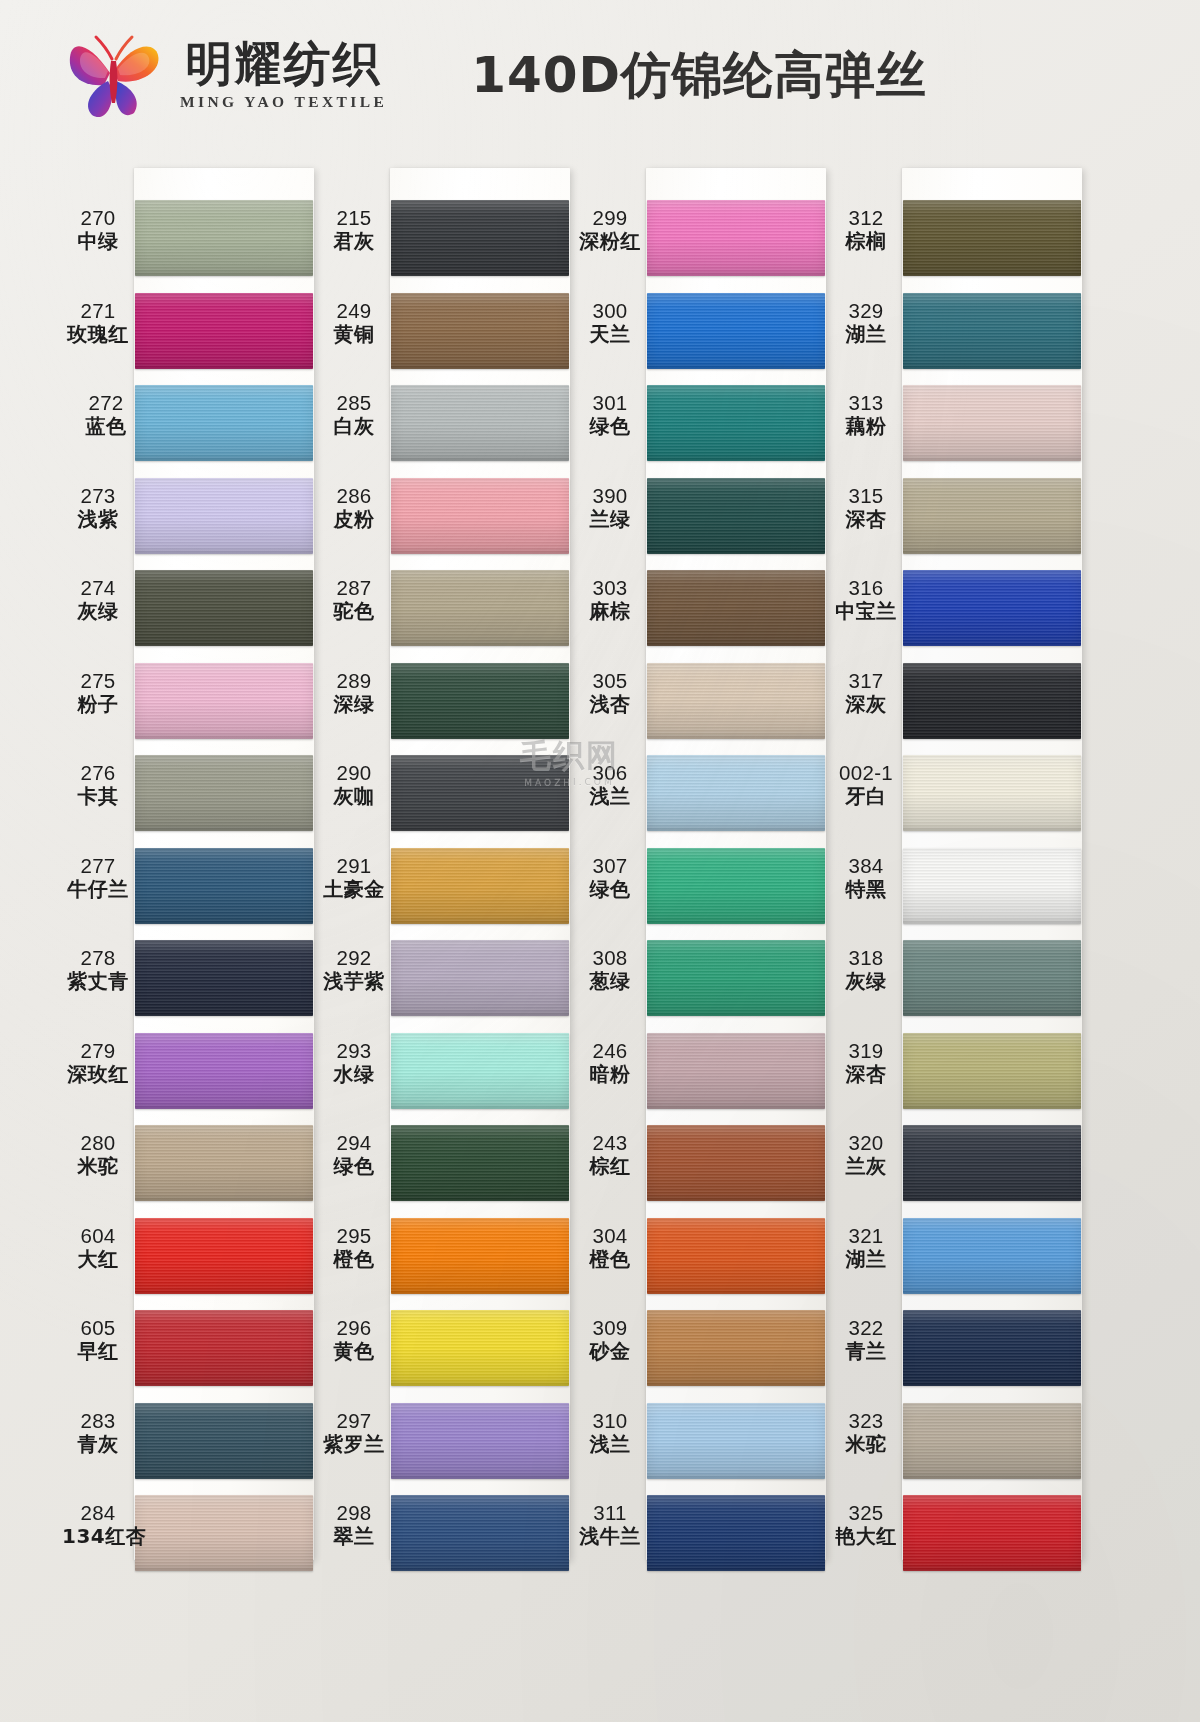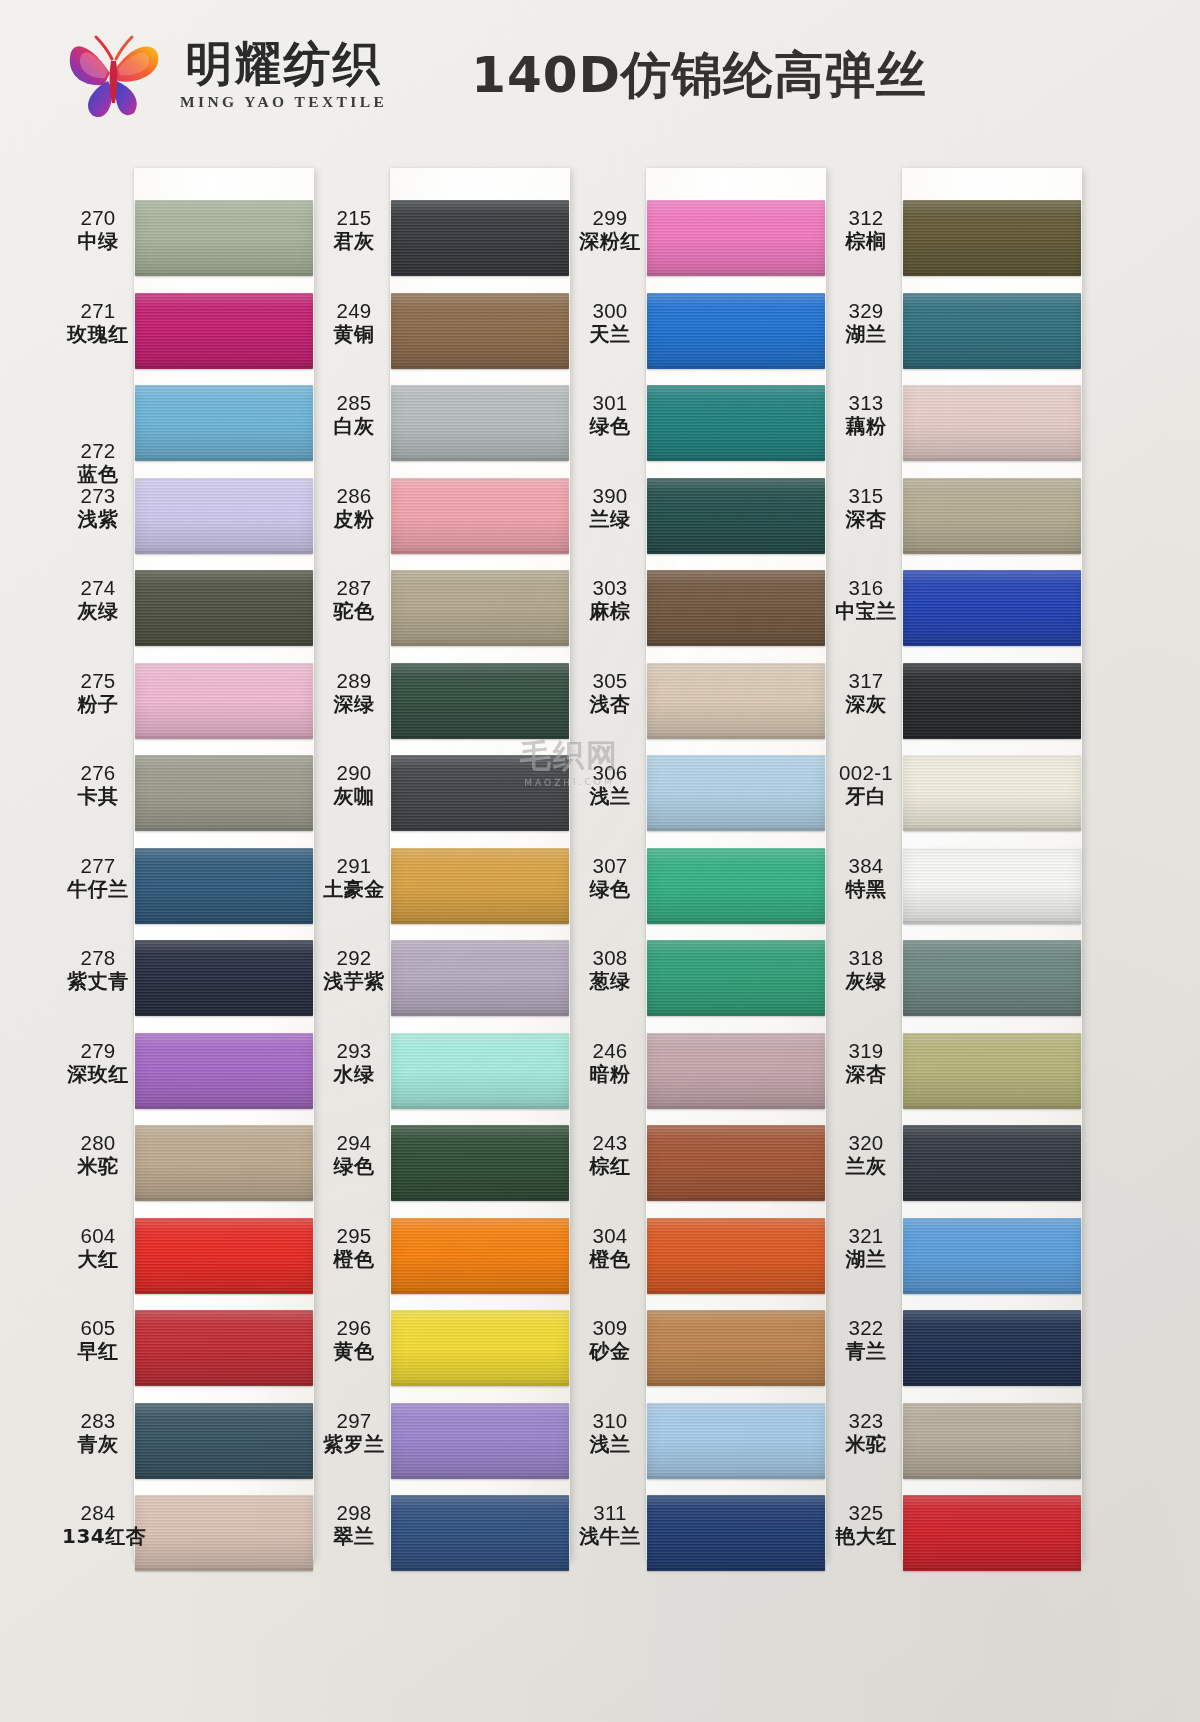--- a/index.html
+++ b/index.html
@@ -182,21 +182,21 @@
       <div class="entry" style="left: 0px; top: 58px;">
         <div class="code">270</div>
         <div class="name">中绿</div>
       </div>
       <div class="swatch" title="271 玫瑰红" style="left: 73px; top: 144.5px; height: 76px; background: rgb(195, 26, 110);"></div>
       <div class="entry" style="left: 0px; top: 150.5px;">
         <div class="code">271</div>
         <div class="name">玫瑰红</div>
       </div>
       <div class="swatch" title="272 蓝色" style="left: 73px; top: 237px; height: 76px; background: rgb(107, 180, 216);"></div>
-      <div class="entry" style="left: 0px; top: 243px; margin-top: 48px;">
+      <div class="entry" style="left: 8px; top: 243px;">
         <div class="code">272</div>
         <div class="name">蓝色</div>
       </div>
       <div class="swatch" title="273 浅紫" style="left: 73px; top: 329.5px; height: 76px; background: rgb(207, 200, 238);"></div>
       <div class="entry" style="left: 0px; top: 335.5px;">
         <div class="code">273</div>
         <div class="name">浅紫</div>
       </div>
       <div class="swatch" title="274 灰绿" style="left: 73px; top: 422px; height: 76px; background: rgb(76, 79, 64);"></div>
       <div class="entry" style="left: 0px; top: 428px;">

